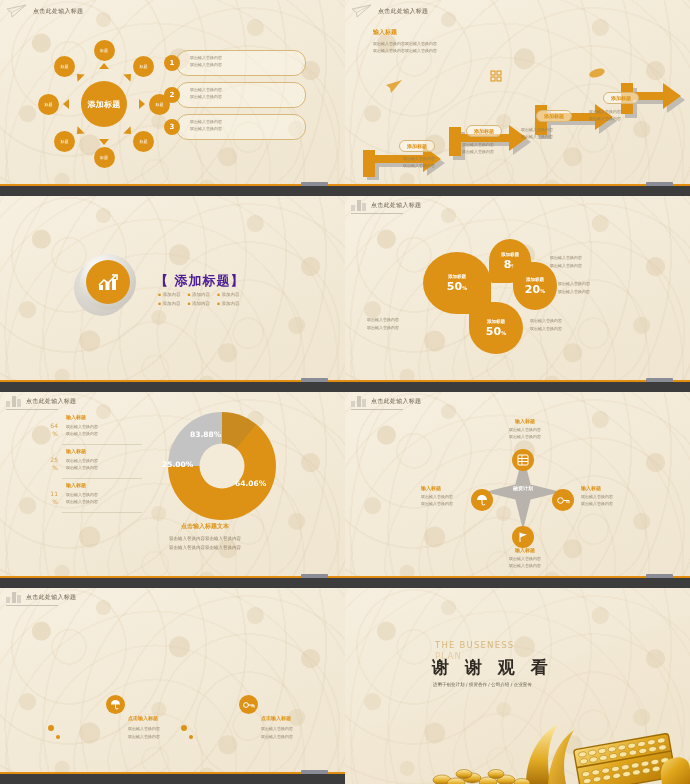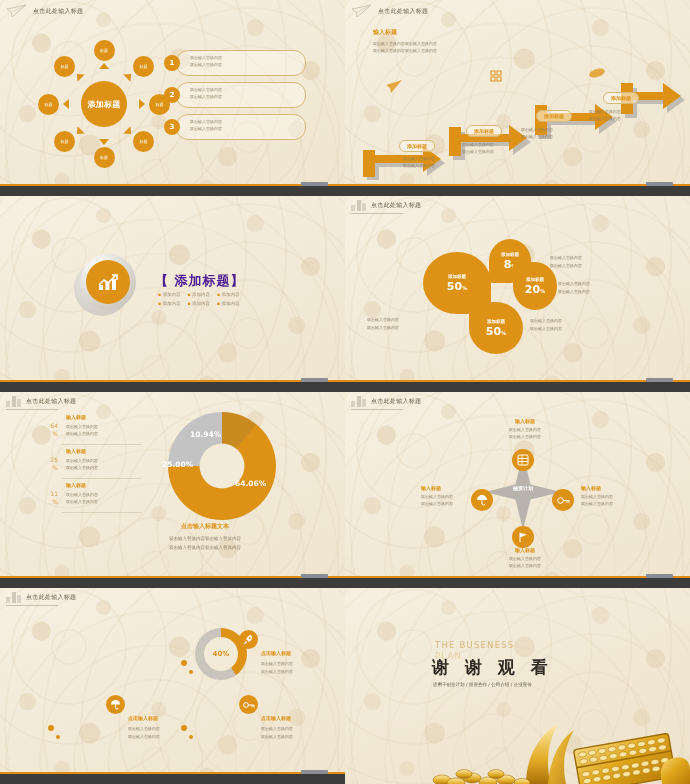--- a/index.html
+++ b/index.html
@@ -484,21 +484,21 @@
             <div>双击输入替换内容</div>
             <div>双击输入替换内容</div>
           </div>
           <div class="lg-sep"></div>
         </div>
       </div>
 
       <div class="donut" style="background:conic-gradient(from 0deg,#c98b1f 0deg 39.4deg,#dd9215 39.4deg 270deg,#c3c3c3 270deg 360deg);">
         <div class="donut-hole"></div>
       </div>
-      <div class="d-lbl" style="left:190px;top:38px;">10.94%</div>
+      <div class="d-lbl" style="left:190px;top:38px;">83.88%</div>
       <div class="d-lbl" style="left:162px;top:68px;">25.00%</div>
       <div class="d-lbl" style="left:235px;top:87px;">64.06%</div>
 
       <div class="s5-cap">
         <div class="t">点击输入标题文本</div>
         <div class="d">
           <div>双击输入替换内容双击输入替换内容</div>
           <div>双击输入替换内容双击输入替换内容</div>
         </div>
       </div>
@@ -603,39 +603,20 @@
         <span class="bars-icon">
             <i></i>
             <i></i>
             <i></i>
           </span>
         <span class="hdr-title">点击此处输入标题</span>
       </div>
       <div class="hdr-underline"></div>
 
 
-      <div class="ringcard" style="left:195px;top:40px;">
-        <div class="ring" style="background:conic-gradient(from 0deg,#dd9215 0deg 144deg,#c9c5bd 144deg 360deg);">
-          <div class="ring-hole">40%</div>
-        </div>
-        <div class="r-ic">
-          <svg width="11" height="11" viewBox="0 0 11 11">
-              <path d="M7.8 1.2 C9.5 2 9.6 4.4 8 6.2 L6.2 8 L3 4.8 L4.8 3 C6.6 1.4 7 0.9 7.8 1.2 Z" fill="#fff"></path>
-              <circle cx="6.6" cy="4.2" r="1" fill="#dd9215"></circle>
-              <path d="M3.2 7.2 L1.6 9.6 L4 8" stroke="#fff" stroke-width="1" fill="none"></path>
-            </svg>
-        </div>
-        <div class="r-ttl">点击输入标题</div>
-        <div class="r-txt">
-          <div>双击输入替换内容</div>
-          <div>双击输入替换内容</div>
-        </div>
-        <div class="dot" style="left:-14px;top:32px;width:6px;height:6px;"></div>
-        <div class="dot" style="left:-6px;top:42px;width:4px;height:4px;"></div>
-      </div>
 
       <div class="ringcard" style="left:62px;top:105px;">
         <div class="r-ic">
           <svg width="11" height="11" viewBox="0 0 11 11">
               <path d="M1 5.5 A4.5 4.5 0 0 1 10 5.5 Z" fill="#fff"></path>
               <line x1="5.5" y1="5.5" x2="5.5" y2="9" stroke="#fff" stroke-width="1"></line>
               <path d="M5.5 9 A1.4 1.4 0 0 0 8.2 9" fill="none" stroke="#fff" stroke-width="1"></path>
             </svg>
         </div>
         <div class="r-ttl">点击输入标题</div>

